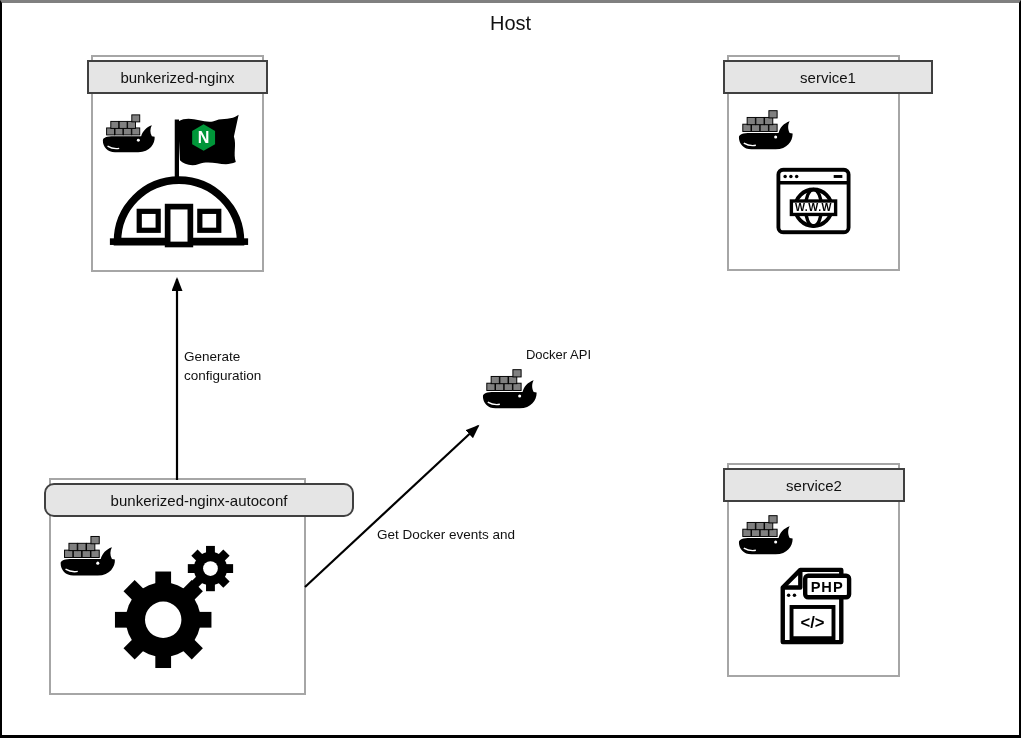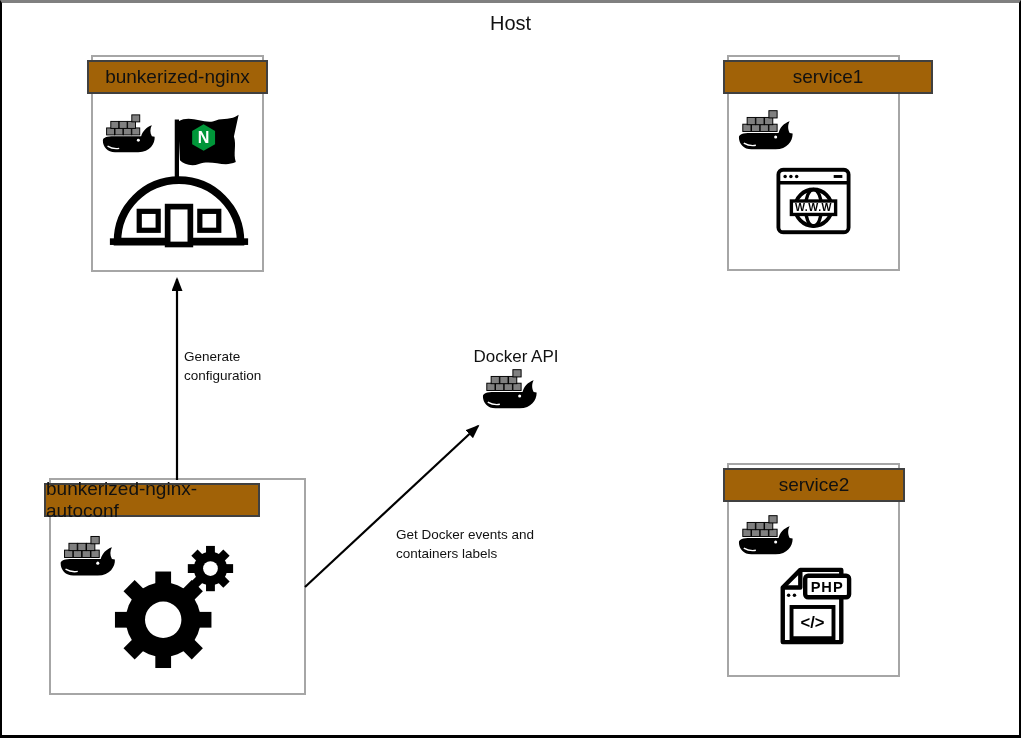--- a/index.html
+++ b/index.html
@@ -6,27 +6,27 @@
   .page{
     position:relative;width:1021px;height:738px;background:#ffffff;
     box-sizing:border-box;
     border-top:3px solid #808080;border-left:2px solid #000;
     border-right:2px solid #000;border-bottom:3px solid #000;
     font-family:"Liberation Sans", sans-serif;color:#111;overflow:hidden;
   }
   .host-title{position:absolute;top:9px;left:0;width:100%;text-align:center;font-size:20px;}
   .node-body{position:absolute;box-sizing:border-box;background:#fff;border:2px solid #a6a6a6;}
   .node-title{
-    position:absolute;box-sizing:border-box;background:#a16207;border:2px solid #404040;
-    display:flex;align-items:center;justify-content:center;font-size:19px;
+    position:absolute;box-sizing:border-box;background:#e5e5e5;border:2px solid #404040;
+    display:flex;align-items:center;justify-content:center;font-size:15px;
   }
   .icon{position:absolute;}
   .edges{position:absolute;left:0;top:0;pointer-events:none;}
   .edge-label{position:absolute;font-size:13.5px;line-height:19px;}
-  .api-label{position:absolute;text-align:center;font-size:17px;}
+  .api-label{position:absolute;text-align:right;font-size:13px;}
   svg text{font-family:"Liberation Sans", sans-serif;}
   .defs-holder{position:absolute;width:0;height:0;overflow:hidden;}
 </style>
 </head>
 <body>
 
 <svg class="defs-holder" aria-hidden="true">
   <defs>
     <symbol id="sym-docker-whale" viewBox="0 0 60 44">
       <g fill="#808080" stroke="#000" stroke-width="1">
@@ -136,21 +136,21 @@
     <span>service1</span>
   </div>
   <svg class="icon" style="left:735px;top:106px;" width="58" height="43" viewBox="0 0 60 44">
       <use href="#sym-docker-whale"></use>
     </svg>
   <svg class="icon" style="left:774px;top:164px;" width="75" height="68" viewBox="0 0 78 70">
       <use href="#sym-www-browser"></use>
     </svg>
 
   <div class="node-body" style="left:47px;top:475px;width:257px;height:217px;"></div>
-  <div class="node-title" style="left:42px;top:480px;width:216px;height:34px;">
+  <div class="node-title" style="left:42px;top:480px;width:310px;height:34px;border-radius:10px;">
     <span>bunkerized-nginx-autoconf</span>
   </div>
   <svg class="icon" style="left:56px;top:532px;" width="60" height="43" viewBox="0 0 60 44">
       <use href="#sym-docker-whale"></use>
     </svg>
   <svg class="icon" style="left:110px;top:538px;" width="128" height="128" viewBox="0 0 130 130">
       <use href="#sym-gears"></use>
     </svg>
 
   <div class="node-body" style="left:725px;top:460px;width:173px;height:214px;"></div>
@@ -176,17 +176,16 @@
       </marker>
     </defs>
     <line x1="175" y1="477" x2="175" y2="276" stroke="#000" stroke-width="2.2" marker-end="url(#arrowhead)"></line>
     <line x1="303" y1="584" x2="476" y2="423" stroke="#000" stroke-width="2.2" marker-end="url(#arrowhead)"></line>
   </svg>
 
   <div class="edge-label" style="left:182px;top:344px;width:130px;">
     <div>Generate</div>
     <div>configuration</div>
   </div>
-  <div class="edge-label" style="left:394px;top:522px;width:190px;">
+  <div class="edge-label" style="left:375px;top:522px;width:190px;">
     <div>Get Docker events and</div>
-    <div>containers labels</div>
   </div>
 </div>
 
 </body></html>

